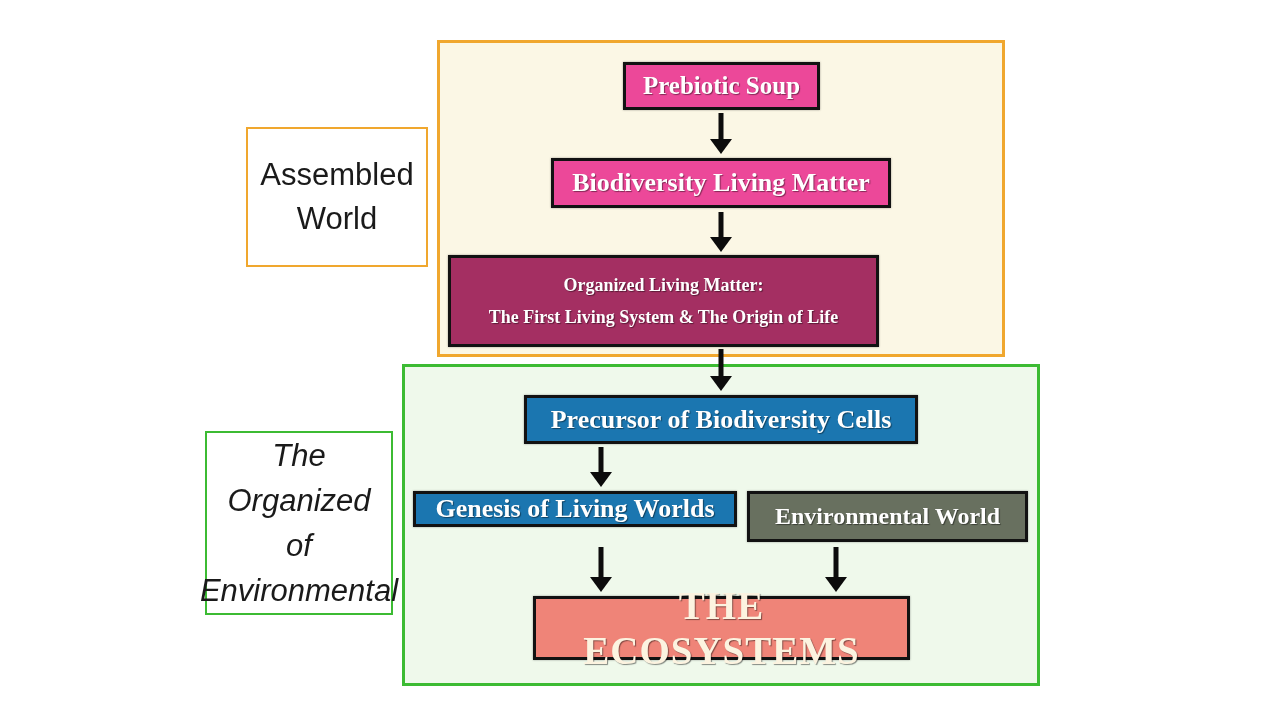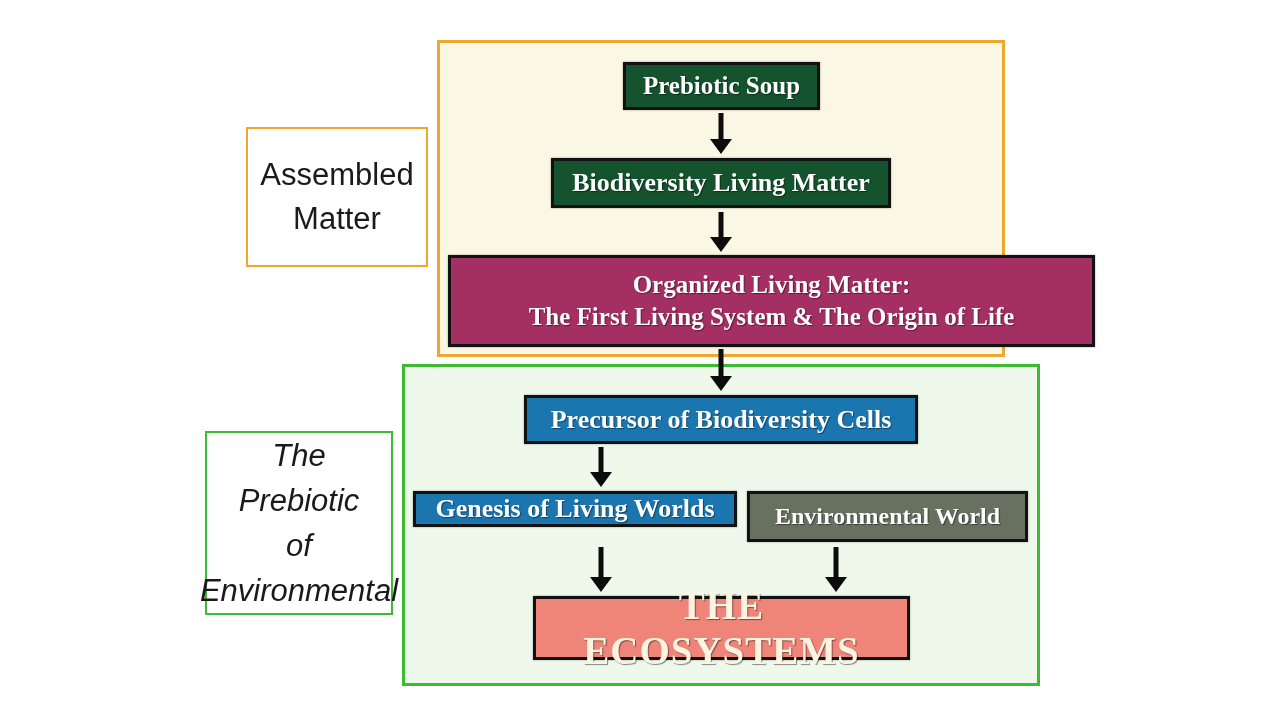--- a/index.html
+++ b/index.html
@@ -20,28 +20,28 @@
   .side-label.orange-border{left:246px;top:120px;width:182px;height:140px;border:2px solid #F0A72E;font-size:31px;line-height:44px;}
   .side-label.green-border{left:205px;top:424px;width:188px;height:184px;border:2px solid #3CBB33;font-size:31px;line-height:45px;font-style:italic;}
   
   .node{
     position:absolute;box-sizing:border-box;border:3px solid #121212;
     display:flex;flex-direction:column;justify-content:center;align-items:center;
     color:#ffffff;font-weight:bold;text-align:center;
     text-shadow:1px 1px 1px rgba(0,0,0,0.45);
     box-shadow:0 0 2px rgba(0,0,0,0.35);
   }
-  .node.teal{background:#14532d;}
+  .node.teal{background:#ec4899;}
   .node.magenta{background:#A42F62;}
   .node.blue{background:#1B76B0;}
   .node.olive{background:#68705F;}
   .node.salmon{background:#EF8478;color:#FCF3E0;}
   .n-prebiotic{left:623px;top:62px;width:197px;height:48px;font-size:25px;}
   .n-disorganized{left:551px;top:158px;width:340px;height:50px;font-size:26px;}
-  .n-organized{left:448px;top:255px;width:647px;height:92px;font-size:25px;line-height:32px;}
+  .n-organized{left:448px;top:255px;width:431px;height:92px;font-size:18px;line-height:32px;}
   .n-precursor{left:524px;top:395px;width:394px;height:49px;font-size:26px;}
   .n-genesis{left:413px;top:491px;width:324px;height:36px;font-size:26px;}
   .n-environmental{left:747px;top:491px;width:281px;height:51px;font-size:24px;}
   .n-ecosystems{left:533px;top:596px;width:377px;height:64px;font-size:39px;letter-spacing:1px;}
   
   .arrow{position:absolute;width:22px;}
   .arrow .stem{position:absolute;left:50%;transform:translateX(-50%);top:0;width:5px;height:calc(100% - 14px);background:#0c0c0c;}
   .arrow .head{position:absolute;bottom:0;left:0;width:0;height:0;border-left:11px solid transparent;border-right:11px solid transparent;border-top:15px solid #0c0c0c;}
   .a1{left:710px;top:113px;height:41px;}
   .a2{left:710px;top:212px;height:40px;}
@@ -53,26 +53,26 @@
 </head>
 <body>
 
 <div class="canvas">
 
   <section class="group orange"></section>
   <section class="group green"></section>
 
   <div class="side-label orange-border">
     <div>Assembled</div>
-    <div>Matter</div>
+    <div>World</div>
   </div>
 
   <div class="side-label green-border">
     <div>The</div>
-    <div>Prebiotic</div>
+    <div>Organized</div>
     <div>of</div>
     <div>Environmental</div>
   </div>
 
   <div class="node teal n-prebiotic">
     <span>Prebiotic Soup</span>
   </div>
 
   <div class="node teal n-disorganized">
     <span>Biodiversity Living Matter</span>

